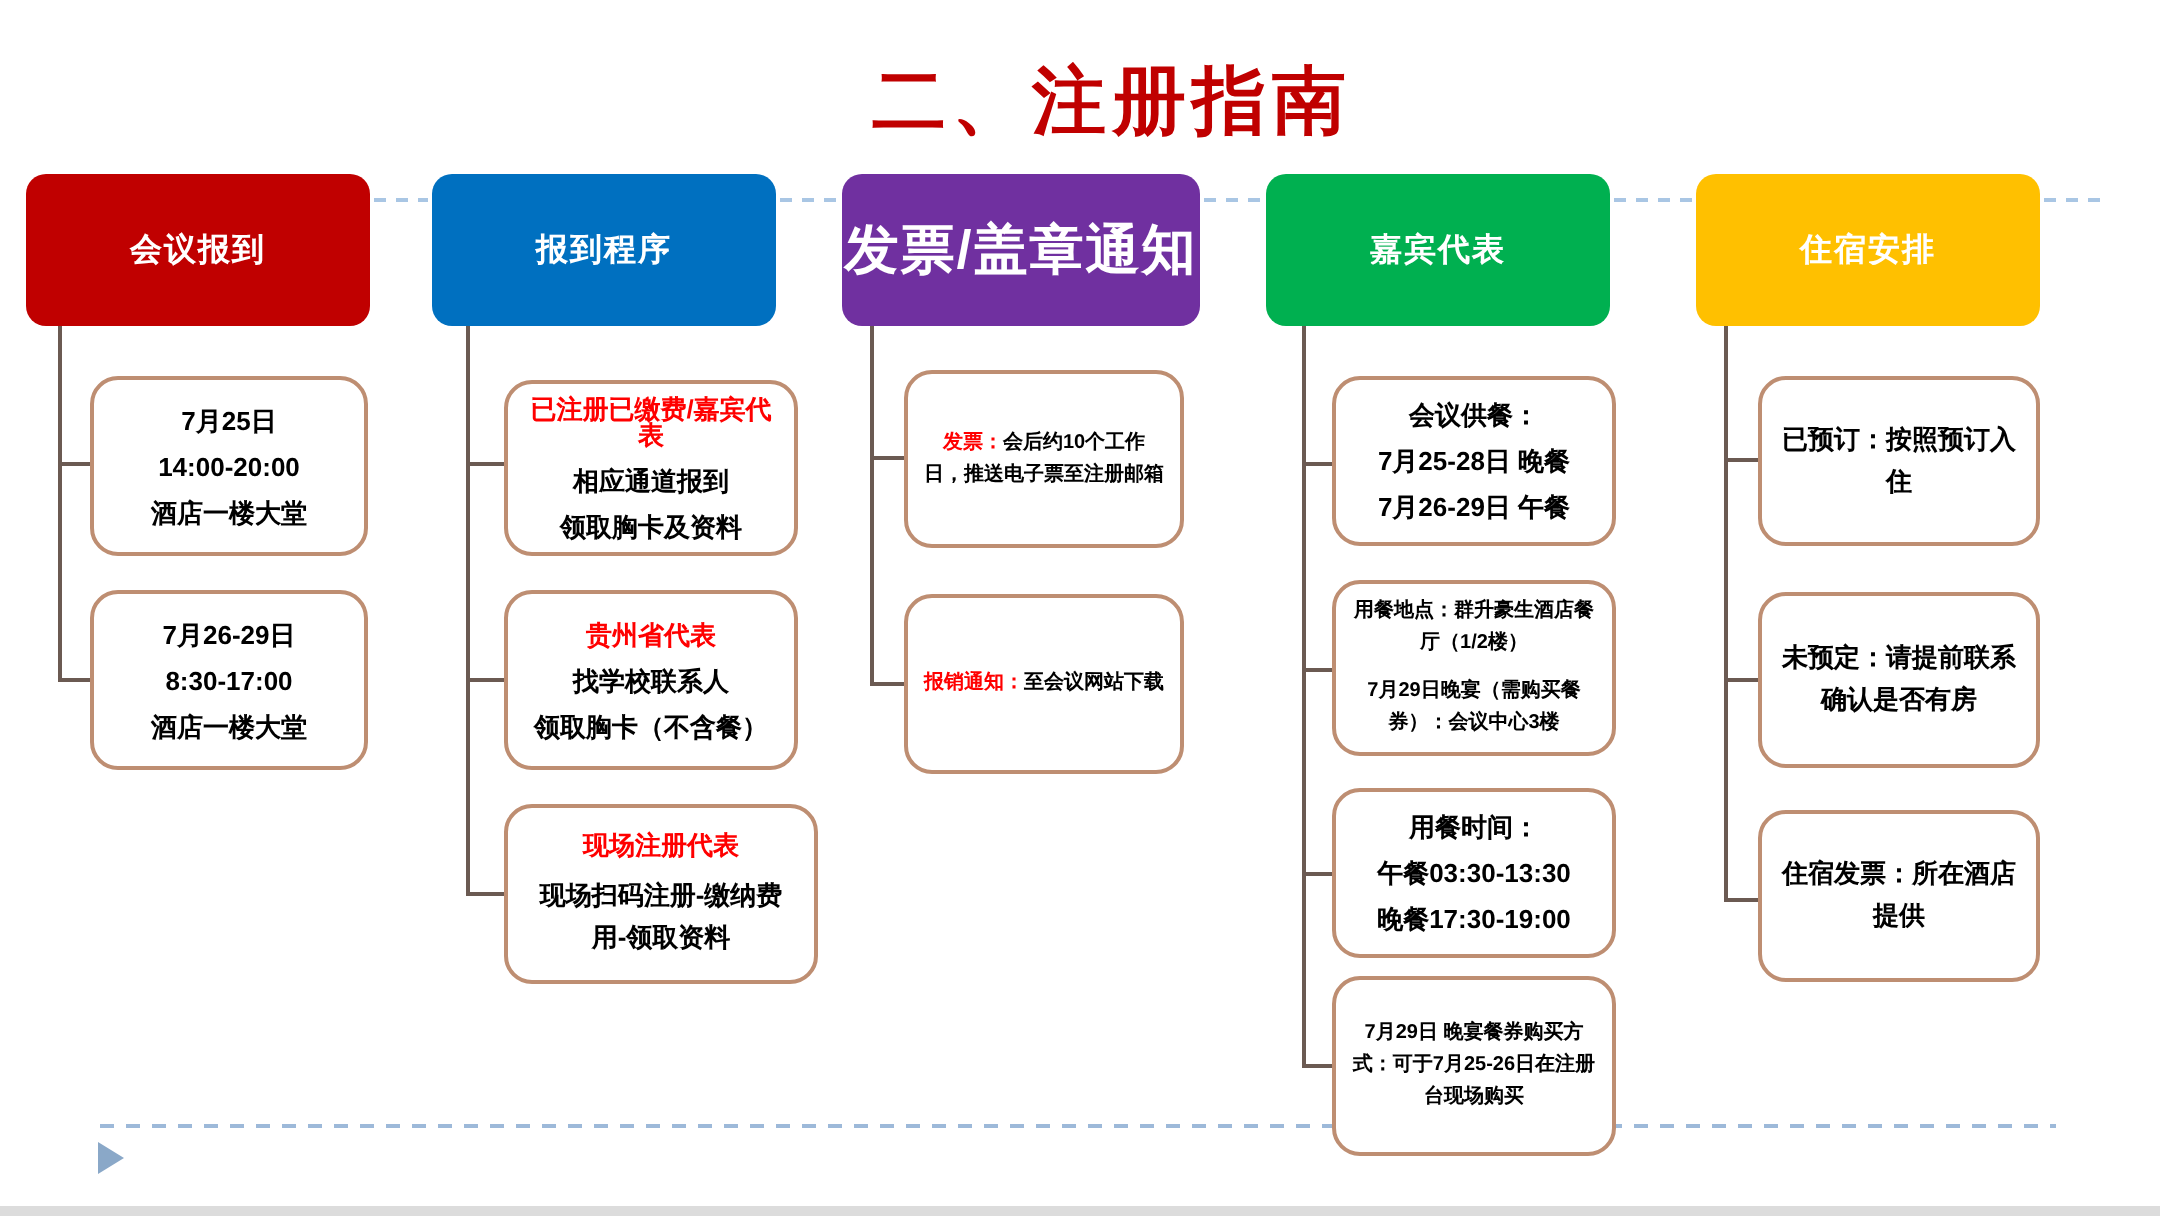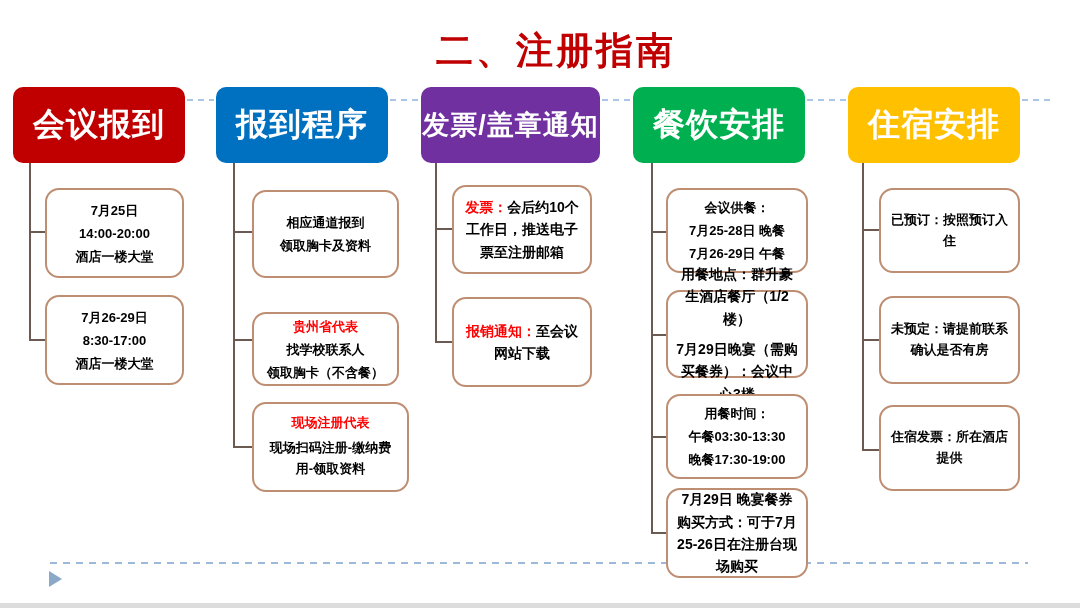--- a/index.html
+++ b/index.html
@@ -7,39 +7,39 @@
     position:relative;width:1080px;height:609px;background:#ffffff;overflow:hidden;
     font-family:"Liberation Sans","DejaVu Sans",sans-serif;font-weight:bold;color:#000;
   }
   .title{
     position:absolute;top:10px;left:0;width:100%;text-align:center;
     font-size:37px;font-weight:900;letter-spacing:3px;margin:16px;color:#C00000;
   }
   .hdr{
     position:absolute;top:87px;height:76px;border-radius:10px;
     display:flex;align-items:center;justify-content:center;
-    color:#fff;font-size:32px;font-weight:bold;letter-spacing:1px;white-space:nowrap;
+    color:#fff;font-size:16px;font-weight:bold;letter-spacing:1px;white-space:nowrap;
     z-index:3;
   }
   .hdash{
     position:absolute;top:99px;height:2px;z-index:1;
     background:repeating-linear-gradient(90deg,#a9c6e4 0 6px,transparent 6px 11px);
   }
   .vline{position:absolute;width:2px;background:#6b5a52;z-index:1;}
   .hstub{position:absolute;height:2px;background:#6b5a52;z-index:1;}
   .box{
     position:absolute;background:#fff;border:2.5px solid #BE8E72;border-radius:14px;
     box-sizing:border-box;display:flex;flex-direction:column;justify-content:center;
     align-items:center;text-align:center;padding:4px 8px;z-index:2;
     font-size:13px;line-height:1.0;
   }
   .box p{margin:5px 0;}
   .box p.wrap{line-height:1.6;margin:4px 0;}
   .red{color:#FF0000;}
-  .sm{font-size:14px;}
+  .sm{font-size:10px;}
   .bottom-dash{
     position:absolute;top:562px;left:50px;width:978px;height:2px;z-index:1;
     background:repeating-linear-gradient(90deg,#9db9d9 0 7px,transparent 7px 13px);
   }
   .play-tri{
     position:absolute;left:49px;top:571px;width:0;height:0;z-index:2;
     border-left:13px solid #8aa8c8;border-top:8px solid transparent;border-bottom:8px solid transparent;
   }
   .bottom-strip{position:absolute;left:0;top:603px;width:100%;height:5px;background:#dcdcdc;}
 </style>
@@ -76,24 +76,25 @@
     <p>酒店一楼大堂</p>
   </div>
 
   <div class="hdr" style="left: 216px; width: 172px; background-color: rgb(0, 112, 192);">报到程序</div>
   <div class="vline" style="left:233px;top:163px;height:285px"></div>
   <div class="hstub" style="left:233px;top:231px;width:19px"></div>
   <div class="hstub" style="left:233px;top:339px;width:19px"></div>
   <div class="hstub" style="left:233px;top:446px;width:19px"></div>
 
   <div class="box" style="left:252px;top:190px;width:147px;height:88px">
+    <p class="red">已注册已缴费/嘉宾代表</p>
     <p>相应通道报到</p>
     <p>领取胸卡及资料</p>
   </div>
-  <div class="box" style="left:252px;top:312px;width:147px;height:74px">
+  <div class="box" style="left:252px;top:295px;width:147px;height:90px">
     <p class="red">贵州省代表</p>
     <p>找学校联系人</p>
     <p>领取胸卡（不含餐）</p>
   </div>
   <div class="box" style="left:252px;top:402px;width:157px;height:90px">
     <p class="red">现场注册代表</p>
     <p class="wrap">现场扫码注册-缴纳费用-领取资料</p>
   </div>
 
   <div class="hdr" style="left: 421px; width: 179px; font-size: 27px; background-color: rgb(112, 48, 160);">发票/盖章通知</div>
@@ -101,21 +102,21 @@
   <div class="hstub" style="left:435px;top:228px;width:17px"></div>
   <div class="hstub" style="left:435px;top:341px;width:17px"></div>
 
   <div class="box sm" style="left:452px;top:185px;width:140px;height:89px">
     <p class="wrap"><span class="red">发票：</span><span>会后约10个工作日，推送电子票至注册邮箱</span></p>
   </div>
   <div class="box sm" style="left:452px;top:297px;width:140px;height:90px">
     <p class="wrap"><span class="red">报销通知：</span><span>至会议网站下载</span></p>
   </div>
 
-  <div class="hdr" style="left: 633px; width: 172px; background-color: rgb(0, 176, 80);">餐饮安排</div>
+  <div class="hdr" style="left: 633px; width: 172px; background-color: rgb(0, 176, 80);">嘉宾代表</div>
   <div class="vline" style="left:651px;top:163px;height:370px"></div>
   <div class="hstub" style="left:651px;top:231px;width:15px"></div>
   <div class="hstub" style="left:651px;top:334px;width:15px"></div>
   <div class="hstub" style="left:651px;top:436px;width:15px"></div>
   <div class="hstub" style="left:651px;top:532px;width:15px"></div>
 
   <div class="box" style="left:666px;top:188px;width:142px;height:85px">
     <p>会议供餐：</p>
     <p>7月25-28日 晚餐</p>
     <p>7月26-29日 午餐</p>

